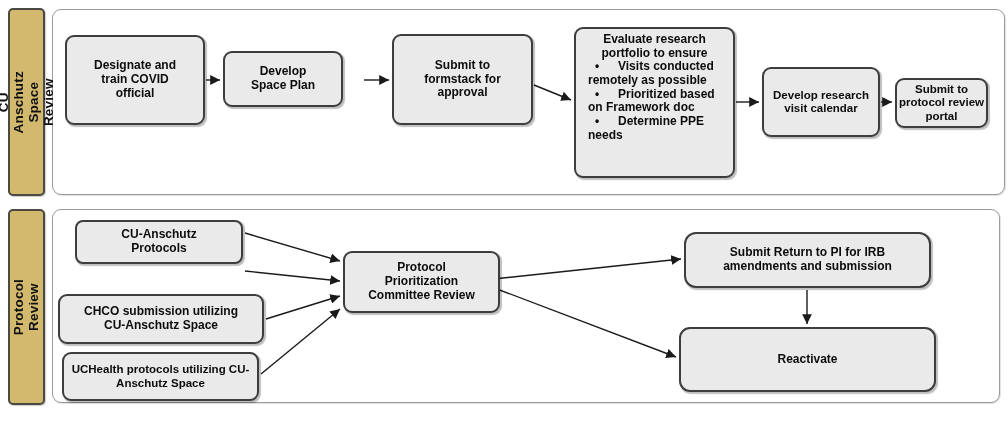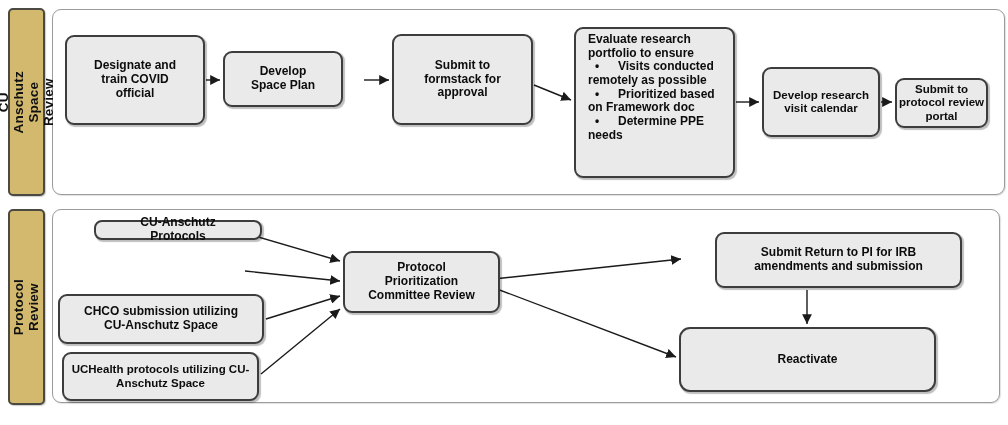--- a/index.html
+++ b/index.html
@@ -69,31 +69,31 @@
   
   .b-designate { left:65px;  top:35px; width:140px; height:90px; }
   .b-spaceplan { left:223px; top:51px; width:120px; height:56px; }
   .b-formstack { left:392px; top:34px; width:141px; height:91px; }
   .b-evaluate  { left:574px; top:27px; width:161px; height:151px;
                  align-items:flex-start; padding:4px 12px 2px 12px; }
   .b-calendar  { left:762px; top:67px; width:118px; height:70px; padding:2px 2px; font-size:11.5px; }
   .b-portal    { left:895px; top:78px; width:93px;  height:50px; padding:1px 1px; font-size:11.5px; }
 
   
-  .b-cuansch   { left:75px;  top:220px; width:168px; height:20px; border-radius:8px;margin-left:19px; }
+  .b-cuansch   { left:75px;  top:220px; width:168px; height:44px; border-radius:8px; }
   .b-ctrc      { left:75px;  top:257px; width:168px; height:28px; border-radius:8px; }
   .b-chco      { left:58px;  top:294px; width:206px; height:50px; }
   .b-uchealth  { left:62px;  top:352px; width:197px; height:49px; padding:2px 2px; font-size:11.5px; }
   .b-ppc       { left:343px; top:251px; width:157px; height:62px; }
-  .b-return    { left:715px; top:232px; width:247px; height:56px; }
+  .b-return    { left:684px; top:232px; width:247px; height:56px;border-radius:12px; }
   .b-react     { left:679px; top:327px; width:257px; height:65px; border-radius:11px; }
 
   
   .eval-inner { width:100%; text-align:left; line-height:1.14; }
-  .eval-heading { text-align:left; }
+  .eval-heading { text-align:center; }
   .bullet-item { text-align:left; }
   .bullet-item .dot { float:left; width:30px; padding-left:7px; }
 </style>
 </head>
 <body>
 
 <div class="canvas">
 
   <div class="lane lane-1"></div>
   <div class="lane lane-2"></div>

